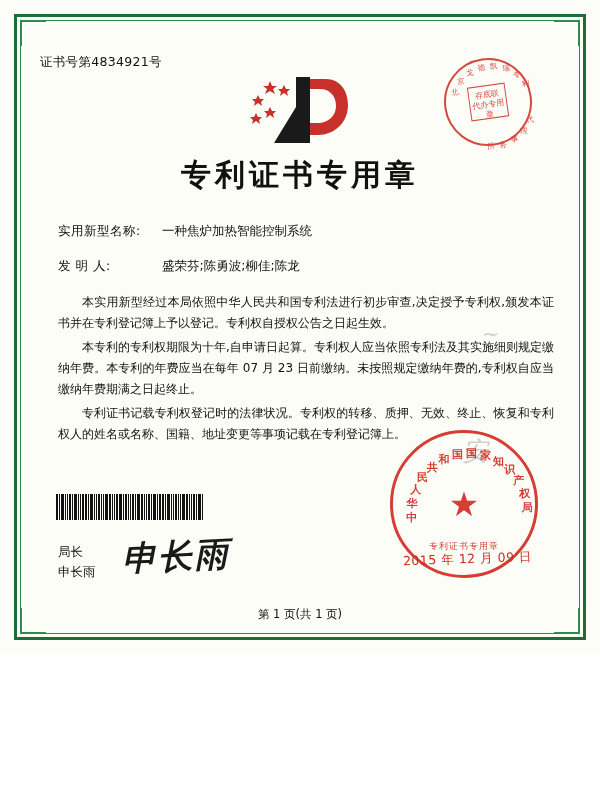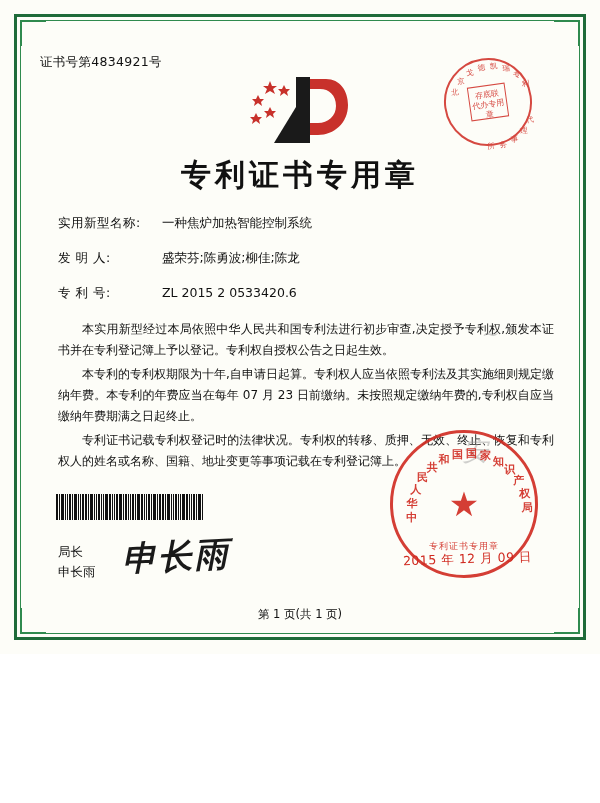--- a/index.html
+++ b/index.html
@@ -121,21 +121,21 @@
     text-align: center;
     font-family: "DejaVu Serif", "Liberation Serif", serif;
     font-weight: bold;
     font-size: 30px;
     letter-spacing: 4px;
     color: #111;
     margin-top: 4px;
   }
 
   .fields {
-    margin-top: 18px;
+    margin-top: 26px;
     padding-left: 18px;
   }
   .field-row {
     font-size: 12.5px;
     color: #111;
     margin-bottom: 17px;
     line-height: 18px;
     white-space: nowrap;
   }
   .field-label {
@@ -318,23 +318,20 @@
     </div>
 
     <div class="title">专利证书专用章</div>
 
     <div class="fields">
       <div class="field-row">
         <span class="field-label">实用新型名称:</span><span class="field-value">一种焦炉加热智能控制系统</span>
       </div>
       <div class="field-row">
         <span class="field-label">发 明 人:</span><span class="field-value">盛荣芬;陈勇波;柳佳;陈龙</span>
-      </div>
-      <div class="field-row">
-        <span class="field-label">专 利 号:</span><span class="field-value">ZL 2015 2 0533420.6</span>
       </div>
     </div>
 
     <div class="body-text">
       <p>本实用新型经过本局依照中华人民共和国专利法进行初步审查,决定授予专利权,颁发本证书并在专利登记簿上予以登记。专利权自授权公告之日起生效。</p>
       <p>本专利的专利权期限为十年,自申请日起算。专利权人应当依照专利法及其实施细则规定缴纳年费。本专利的年费应当在每年 07 月 23 日前缴纳。未按照规定缴纳年费的,专利权自应当缴纳年费期满之日起终止。</p>
       <p>专利证书记载专利权登记时的法律状况。专利权的转移、质押、无效、终止、恢复和专利权人的姓名或名称、国籍、地址变更等事项记载在专利登记簿上。</p>
     </div>
 
     <div class="scribble" style="right:60px; top:285px; font-size:22px;">~</div>

